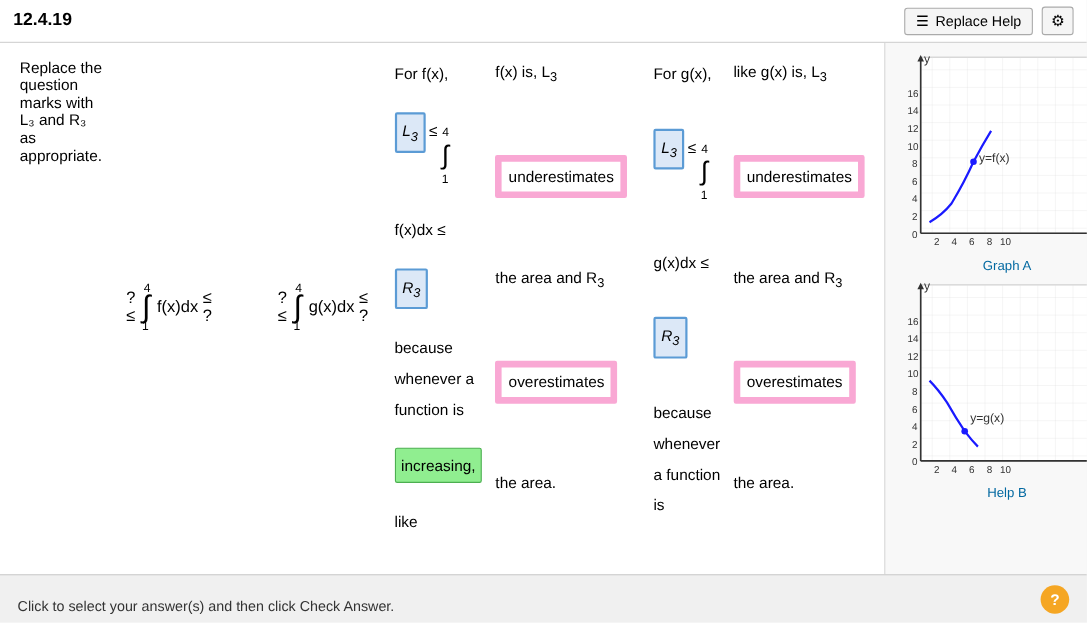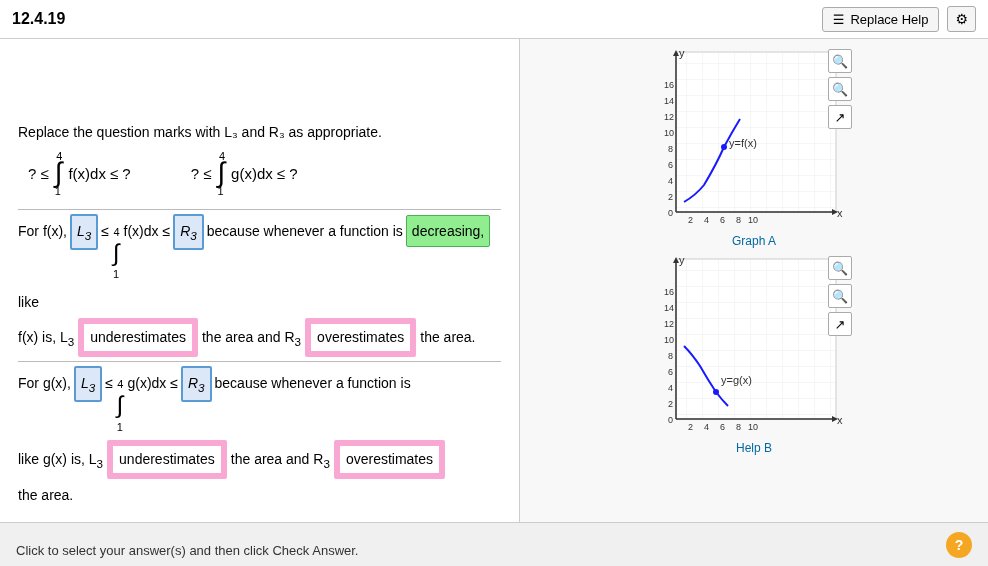--- a/index.html
+++ b/index.html
@@ -52,22 +52,22 @@
     .main-content {
       display: flex;
       flex: 1;
     }
     .left-panel {
       flex: 0 0 520px;
       padding: 14px 18px;
       background: #fff;
       border-right: 1px solid #ccc;
       display: flex;
-      flex-direction: column;
-      justify-content: flex-end;
+      flex-direction: row;
+      gap: 12px;
     }
     .right-panel {
       flex: 1;
       background: #f8f8f8;
       display: flex;
       flex-direction: column;
       align-items: center;
       padding: 8px 10px;
       gap: 6px;
     }
@@ -249,21 +249,21 @@
       <span class="highlight-box">L<sub>3</sub></span>
       <span>≤</span>
       <span style="display:inline-flex;flex-direction:column;align-items:center;margin:0 1px;">
         <span style="font-size:11px;align-self:flex-end;">4</span>
         <span style="font-size:24px;line-height:0.85;">∫</span>
         <span style="font-size:11px;align-self:flex-start;">1</span>
       </span>
       <span>f(x)dx ≤</span>
       <span class="highlight-box">R<sub>3</sub></span>
       <span>because whenever a function is</span>
-      <span class="green-highlight">decreasing,</span>
+      <span class="green-highlight">increasing,</span>
       <span>like</span>
     </div>
 
     <div class="answer-line">
       <span>f(x) is, L<sub>3</sub></span>
       <span class="highlight-box-answer">underestimates</span>
       <span>the area and R<sub>3</sub></span>
       <span class="highlight-box-answer">overestimates</span>
       <span>the area.</span>
     </div>

